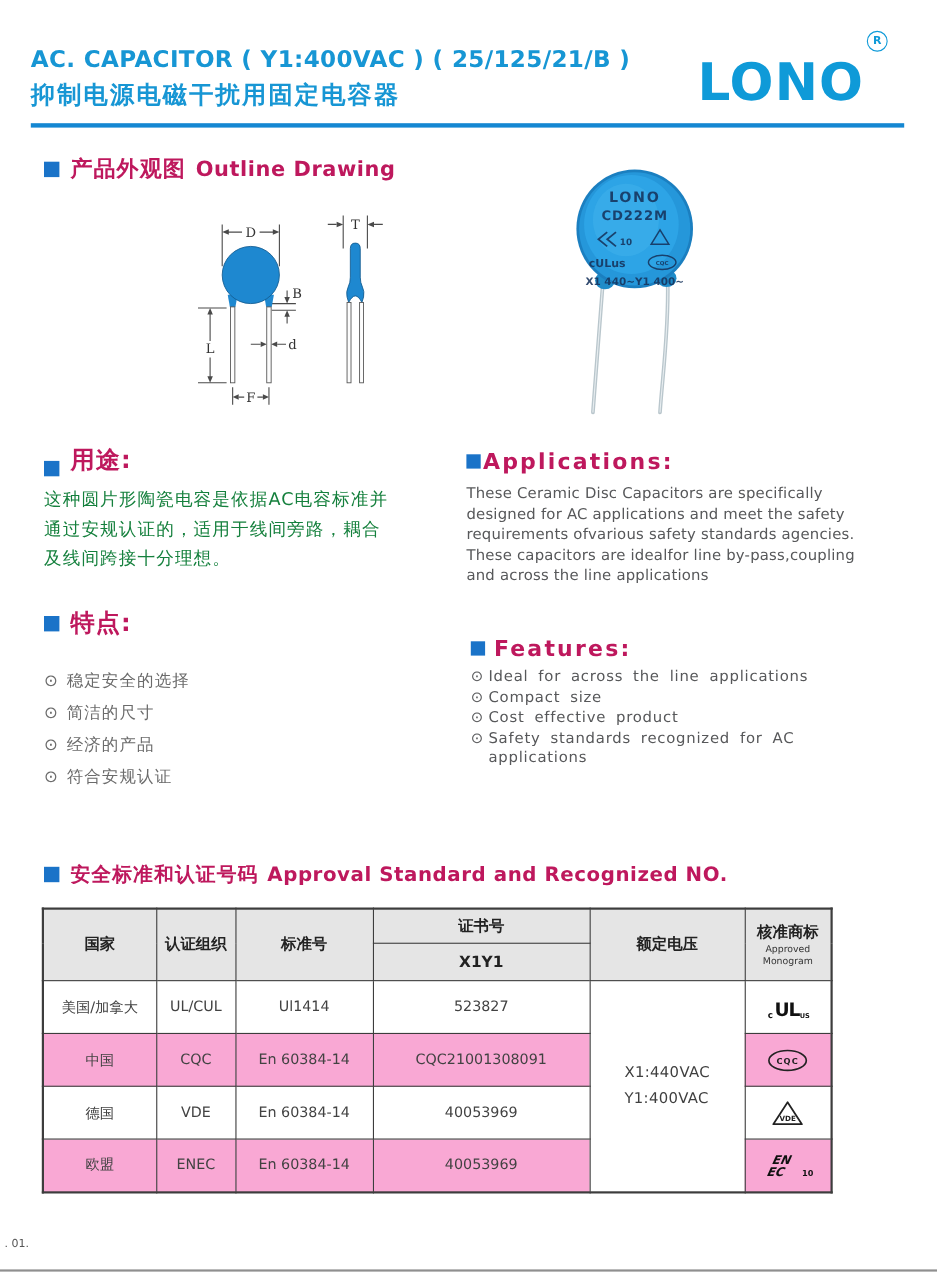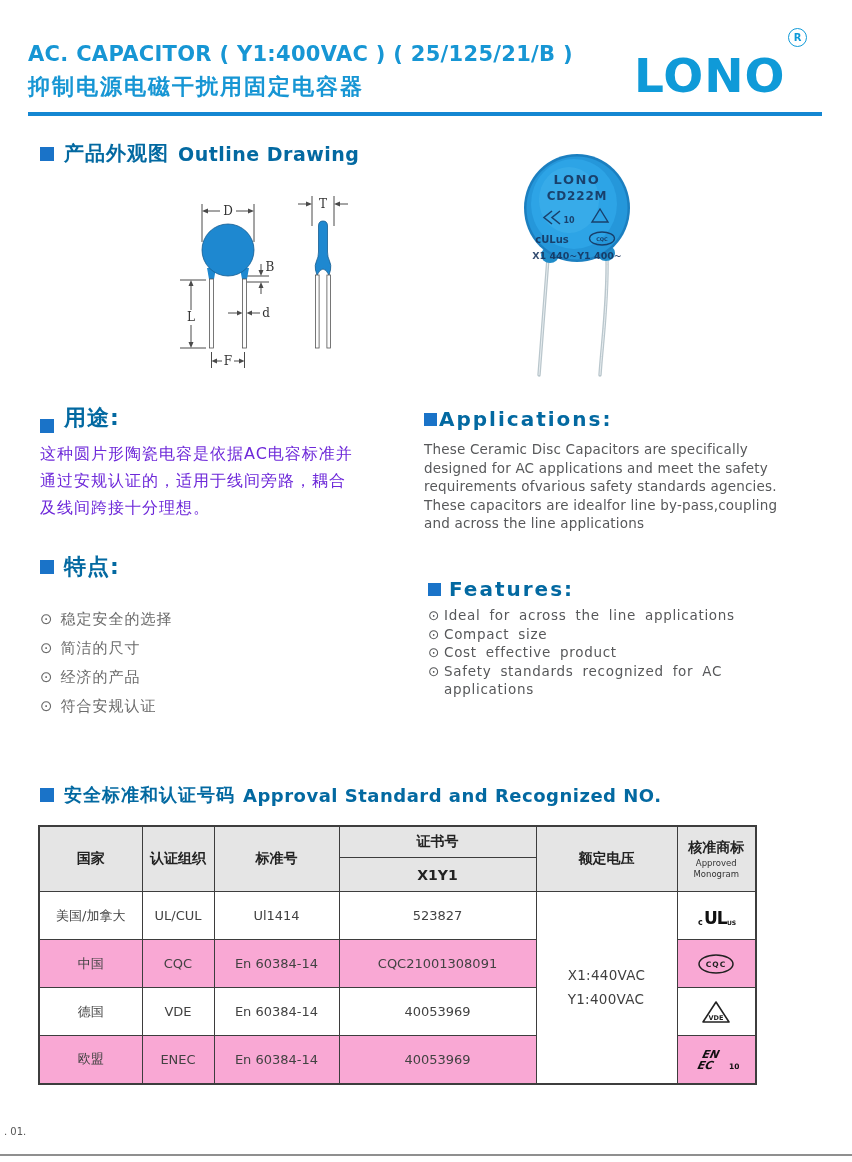--- a/index.html
+++ b/index.html
@@ -12,35 +12,35 @@
   .title-cn{position:absolute;left:28px;top:72px;font-size:22px;font-weight:bold;
             color:#1796d4;letter-spacing:2px;white-space:nowrap;}
   .logo{position:absolute;left:634px;top:48px;font-size:47px;font-weight:800;
         color:#0f9ad8;letter-spacing:1px;}
   .logo-reg{position:absolute;left:788px;top:28px;width:17px;height:17px;
         border:1.6px solid #0f9ad8;border-radius:50%;color:#0f9ad8;font-size:10px;
         font-weight:bold;text-align:center;line-height:17px;}
   .header-rule{position:absolute;left:28px;top:112px;width:794px;height:4px;background:#1487d2;}
 
   
-  .sec-head{position:absolute;display:flex;align-items:center;color:#0369a1;white-space:nowrap;}
+  .sec-head{position:absolute;display:flex;align-items:center;color:#be185d;white-space:nowrap;}
   .sq{display:inline-block;background:#1a73c8;flex:none;}
   .sq14{width:14px;height:14px;margin-right:10px;}
   .sq13{width:13px;height:13px;margin-right:2px;}
   .cn-part{font-size:20px;font-weight:bold;letter-spacing:1px;}
   .en-part{font-size:19px;font-weight:600;margin-left:9px;letter-spacing:0.5px;}
 
   
   #drawing-wrap{position:absolute;left:176px;top:192px;}
   #photo-wrap{position:absolute;left:512px;top:152px;}
 
   
   .usage-cn-head{left:40px;top:403px;align-items:flex-end;}
   .usage-cn-body{position:absolute;left:40px;top:440px;width:360px;font-size:16px;
-      color:#6d28d9;line-height:27px;letter-spacing:1px;white-space:pre-line;}
+      color:#15803d;line-height:27px;letter-spacing:1px;white-space:pre-line;}
   .usage-en-head{left:424px;top:407px;}
   .usage-en-body{position:absolute;left:424px;top:440px;width:385px;font-size:13.5px;
       color:#57585a;line-height:18.5px;letter-spacing:0.2px;white-space:pre-line;}
 
   
   .feat-cn-head{left:40px;top:552px;justify-content:flex-end;}
   .feat-cn-list{position:absolute;left:40px;top:610px;font-size:15px;color:#6b6b6b;}
   .feat-cn-list .item{display:flex;align-items:flex-start;margin-bottom:10px;letter-spacing:1px;}
   .feat-en-head{left:428px;top:577px;}
   .feat-en-list{position:absolute;left:428px;top:606px;width:375px;font-size:13.5px;

